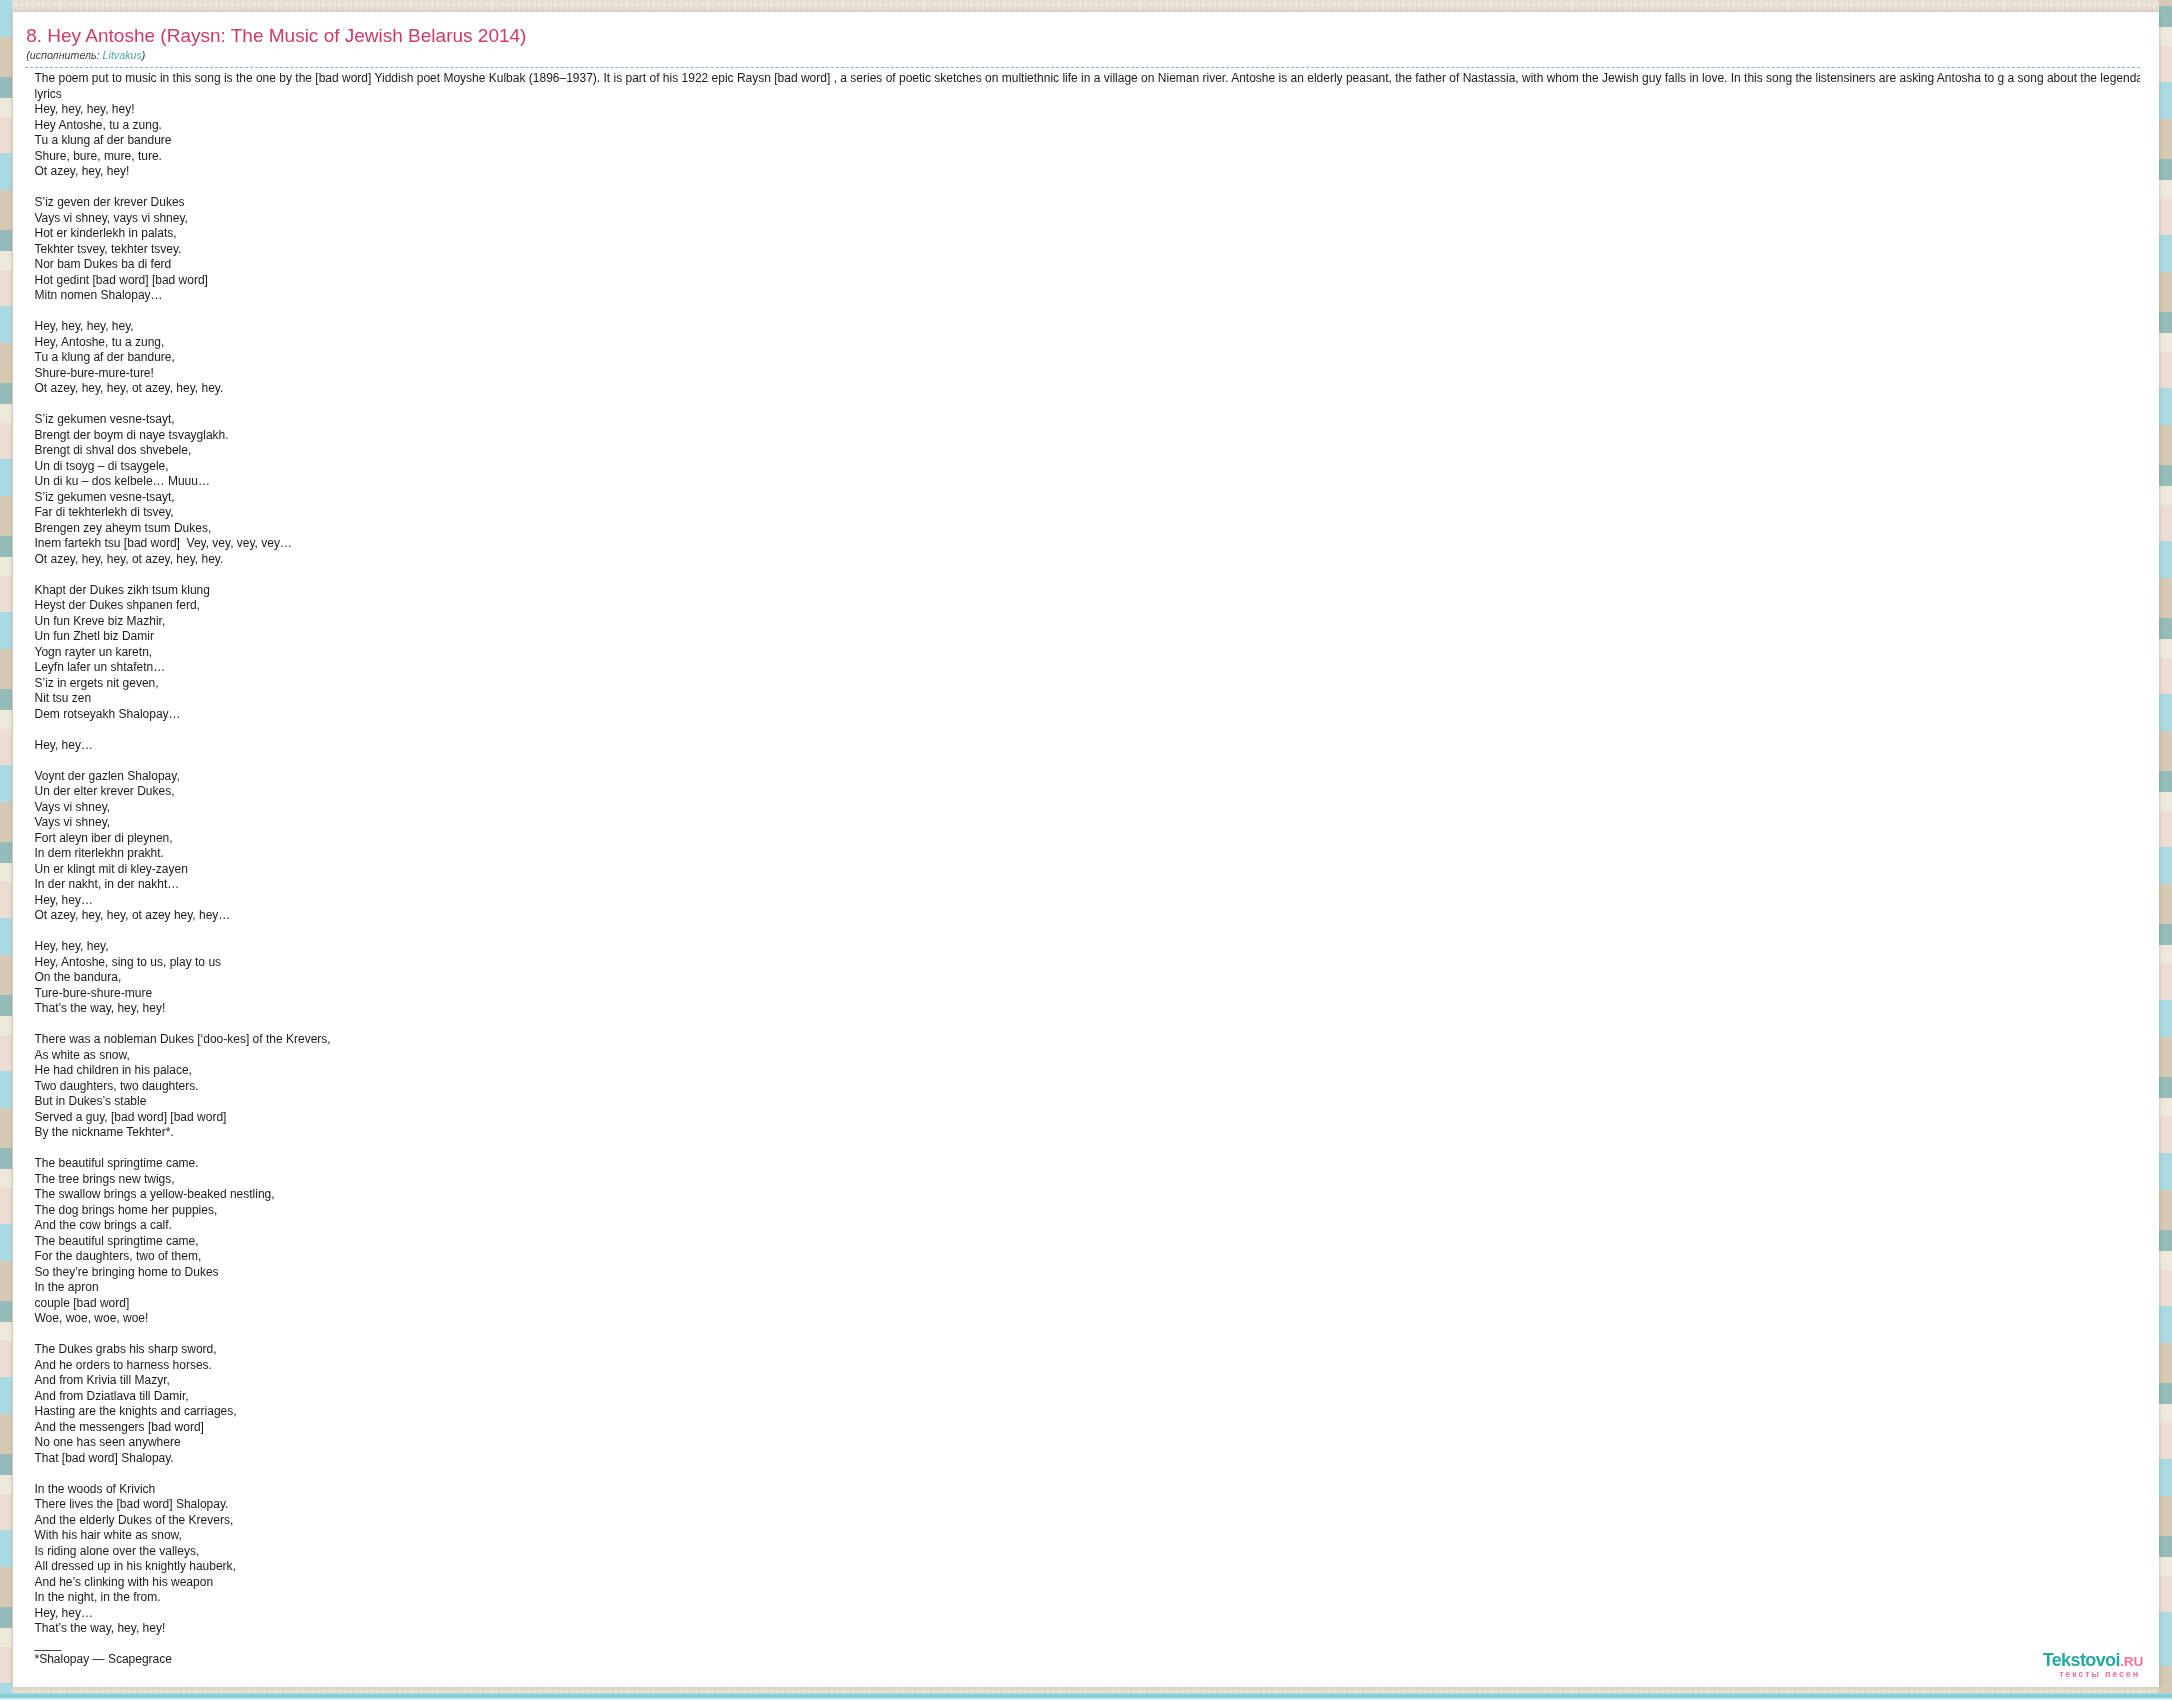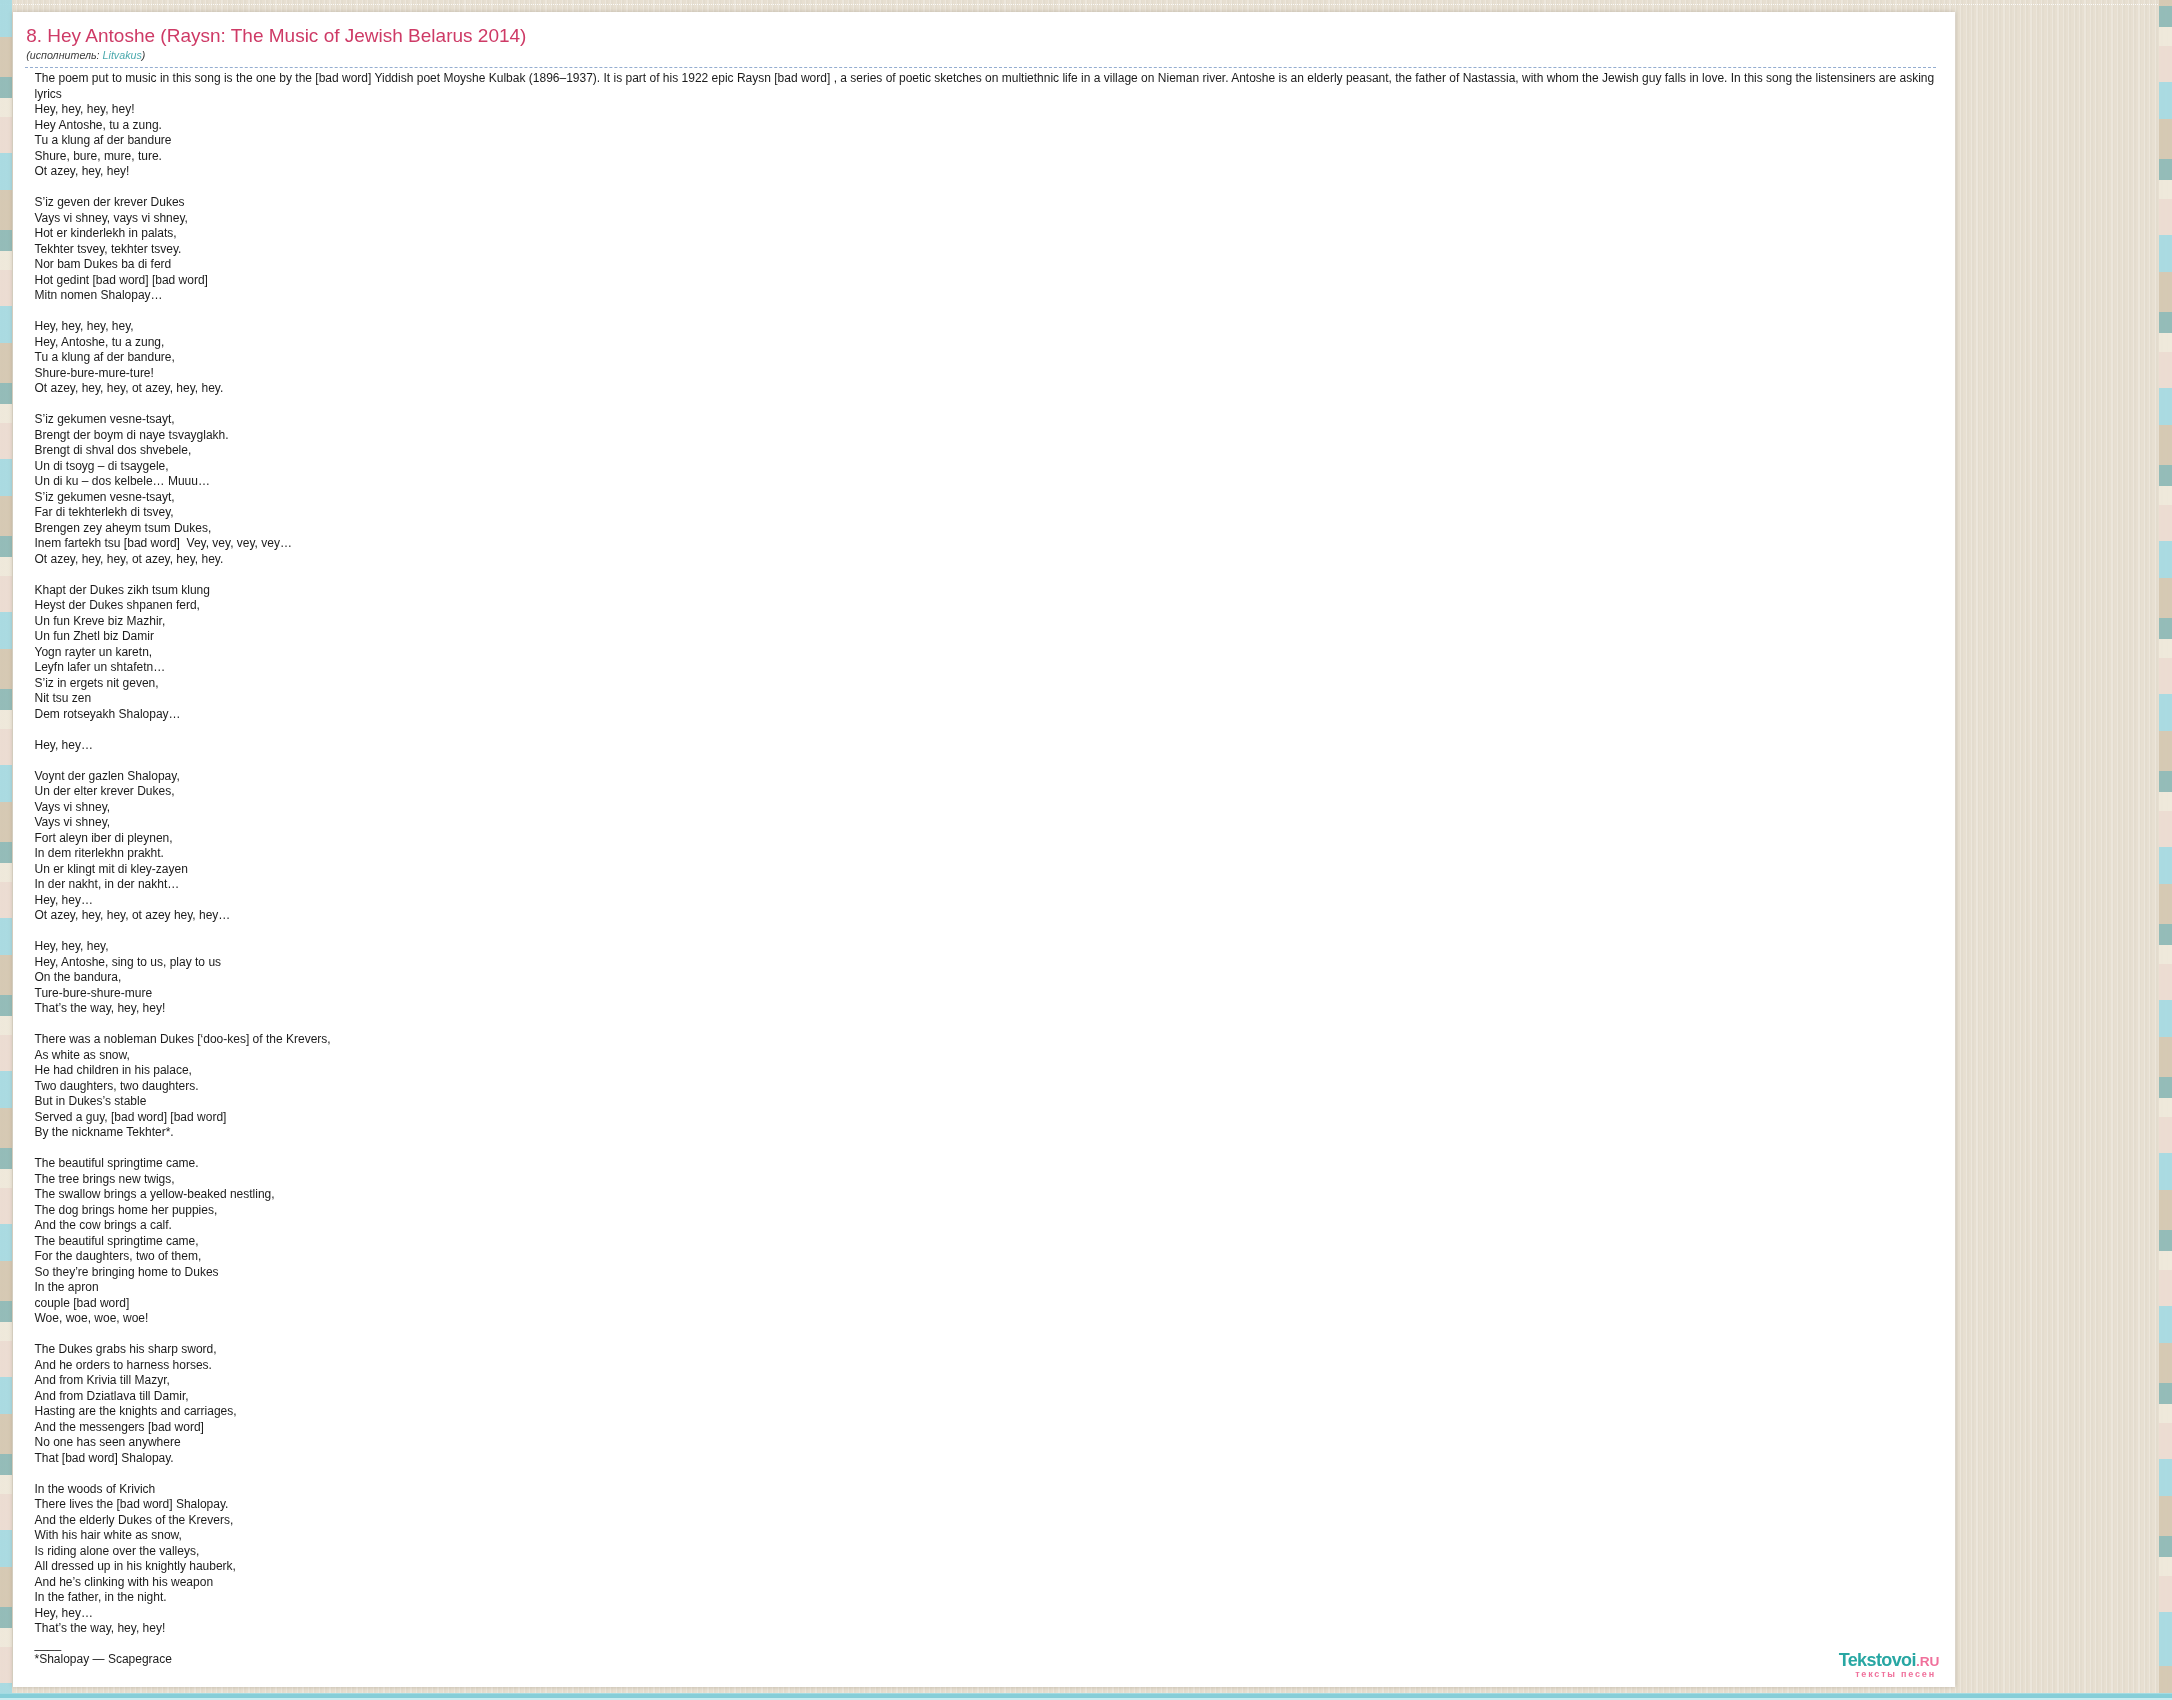--- a/index.html
+++ b/index.html
@@ -27,21 +27,21 @@
       #efe9db 98px 117px,
       #ecdcd2 117px 153px);
     opacity: 0.95;
   }
   .edge-strip.left  { left: 0;  width: 12px; }
   .edge-strip.right { right: 0; width: 13px; background-position: 0 -71px; }
 
   .panel {
     position: absolute;
     left: 13px; top: 12px;
-    width: 1942px; height: 1675px;
+    width: 2146px; height: 1675px;
     background: #ffffff;
     box-shadow: 0 0 4.2px rgba(90,80,60,0.28);
     box-sizing: border-box;
     padding: 0 19px 0 12px;
   }
   .song-title {
     margin: 12.5px 0 0 1.2px;
     font-size: 19px;
     line-height: 21.4px;
     font-weight: normal;
@@ -210,21 +210,21 @@
         <div class="ln">No one has seen anywhere</div>
         <div class="ln">That [bad word] Shalopay.</div>
         <div class="ln">&nbsp;</div>
         <div class="ln">In the woods of Krivich</div>
         <div class="ln">There lives the [bad word] Shalopay.</div>
         <div class="ln">And the elderly Dukes of the Krevers,</div>
         <div class="ln">With his hair white as snow,</div>
         <div class="ln">Is riding alone over the valleys,</div>
         <div class="ln">All dressed up in his knightly hauberk,</div>
         <div class="ln">And he’s clinking with his weapon</div>
-        <div class="ln">In the father, in the night.</div>
+        <div class="ln">In the night, in the from.</div>
         <div class="ln">Hey, hey…</div>
         <div class="ln">That’s the way, hey, hey!</div>
       </div>
     <div class="ln footnote-divider">____</div>
     <div class="ln footnote-text">*Shalopay — Scapegrace</div>
   </div>
 
   <div class="site-logo">
     <span class="logo-brand">Tekstovoi</span><span class="logo-tld">.RU</span>
     <div class="logo-tagline">тексты песен</div>

